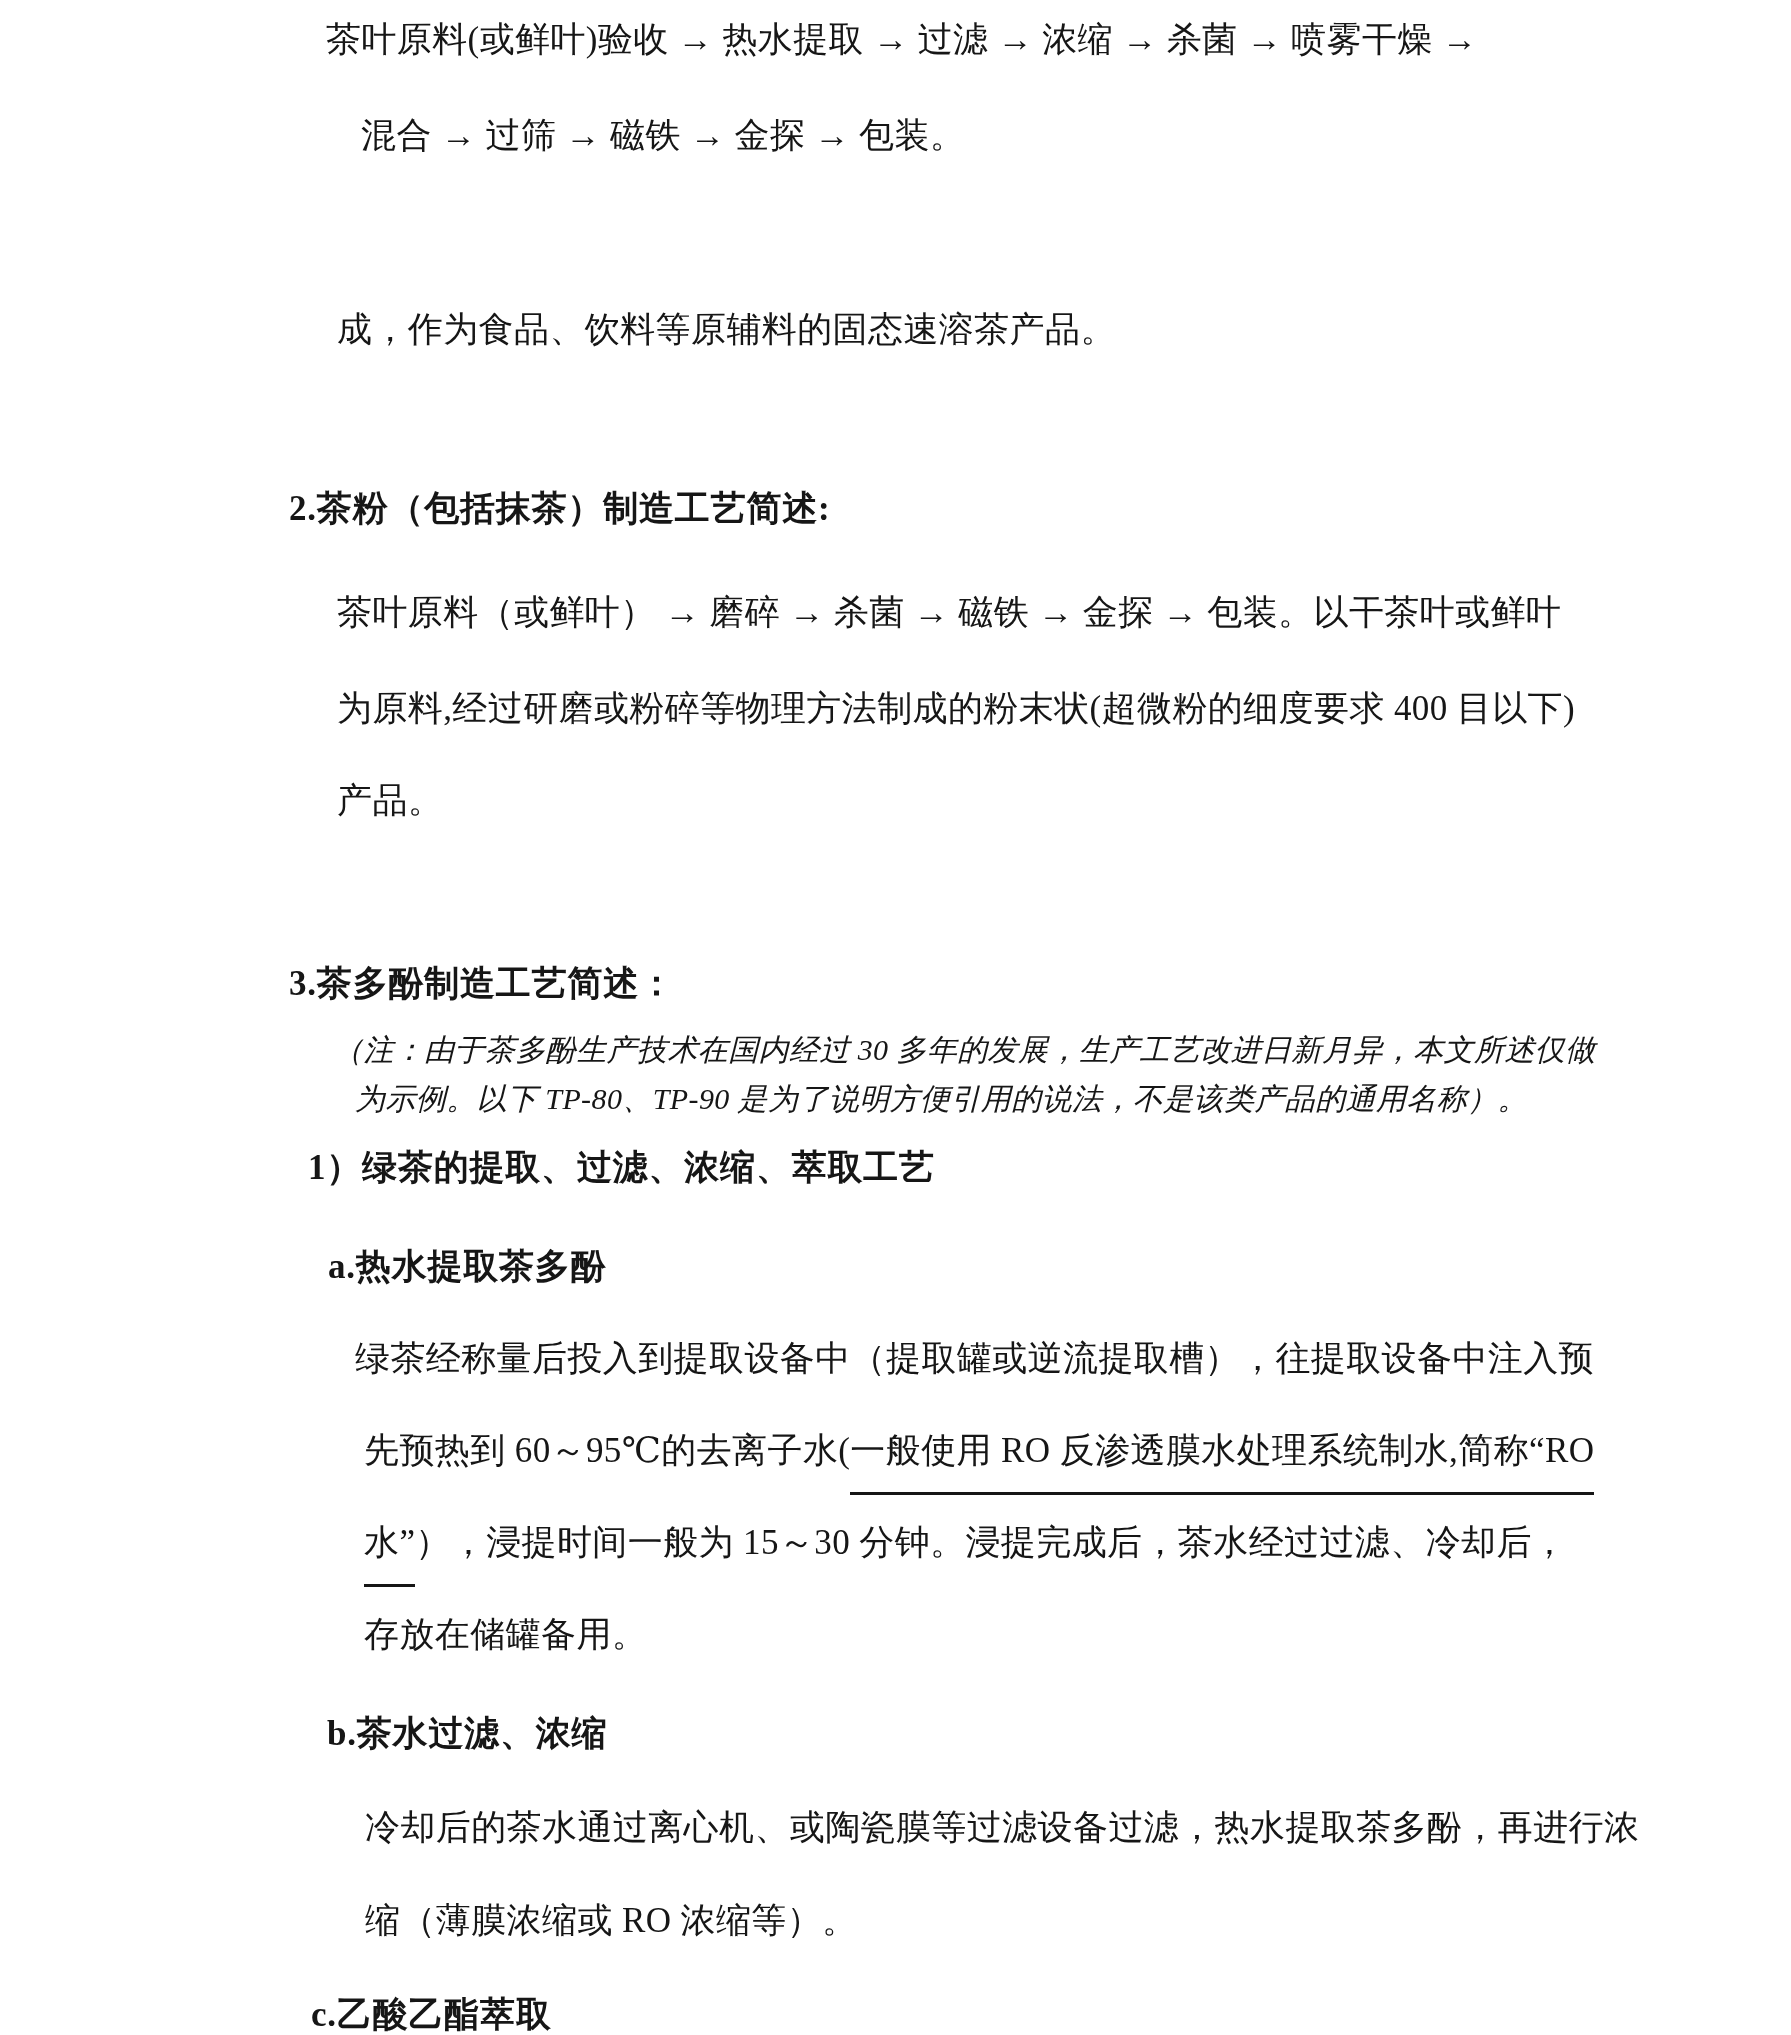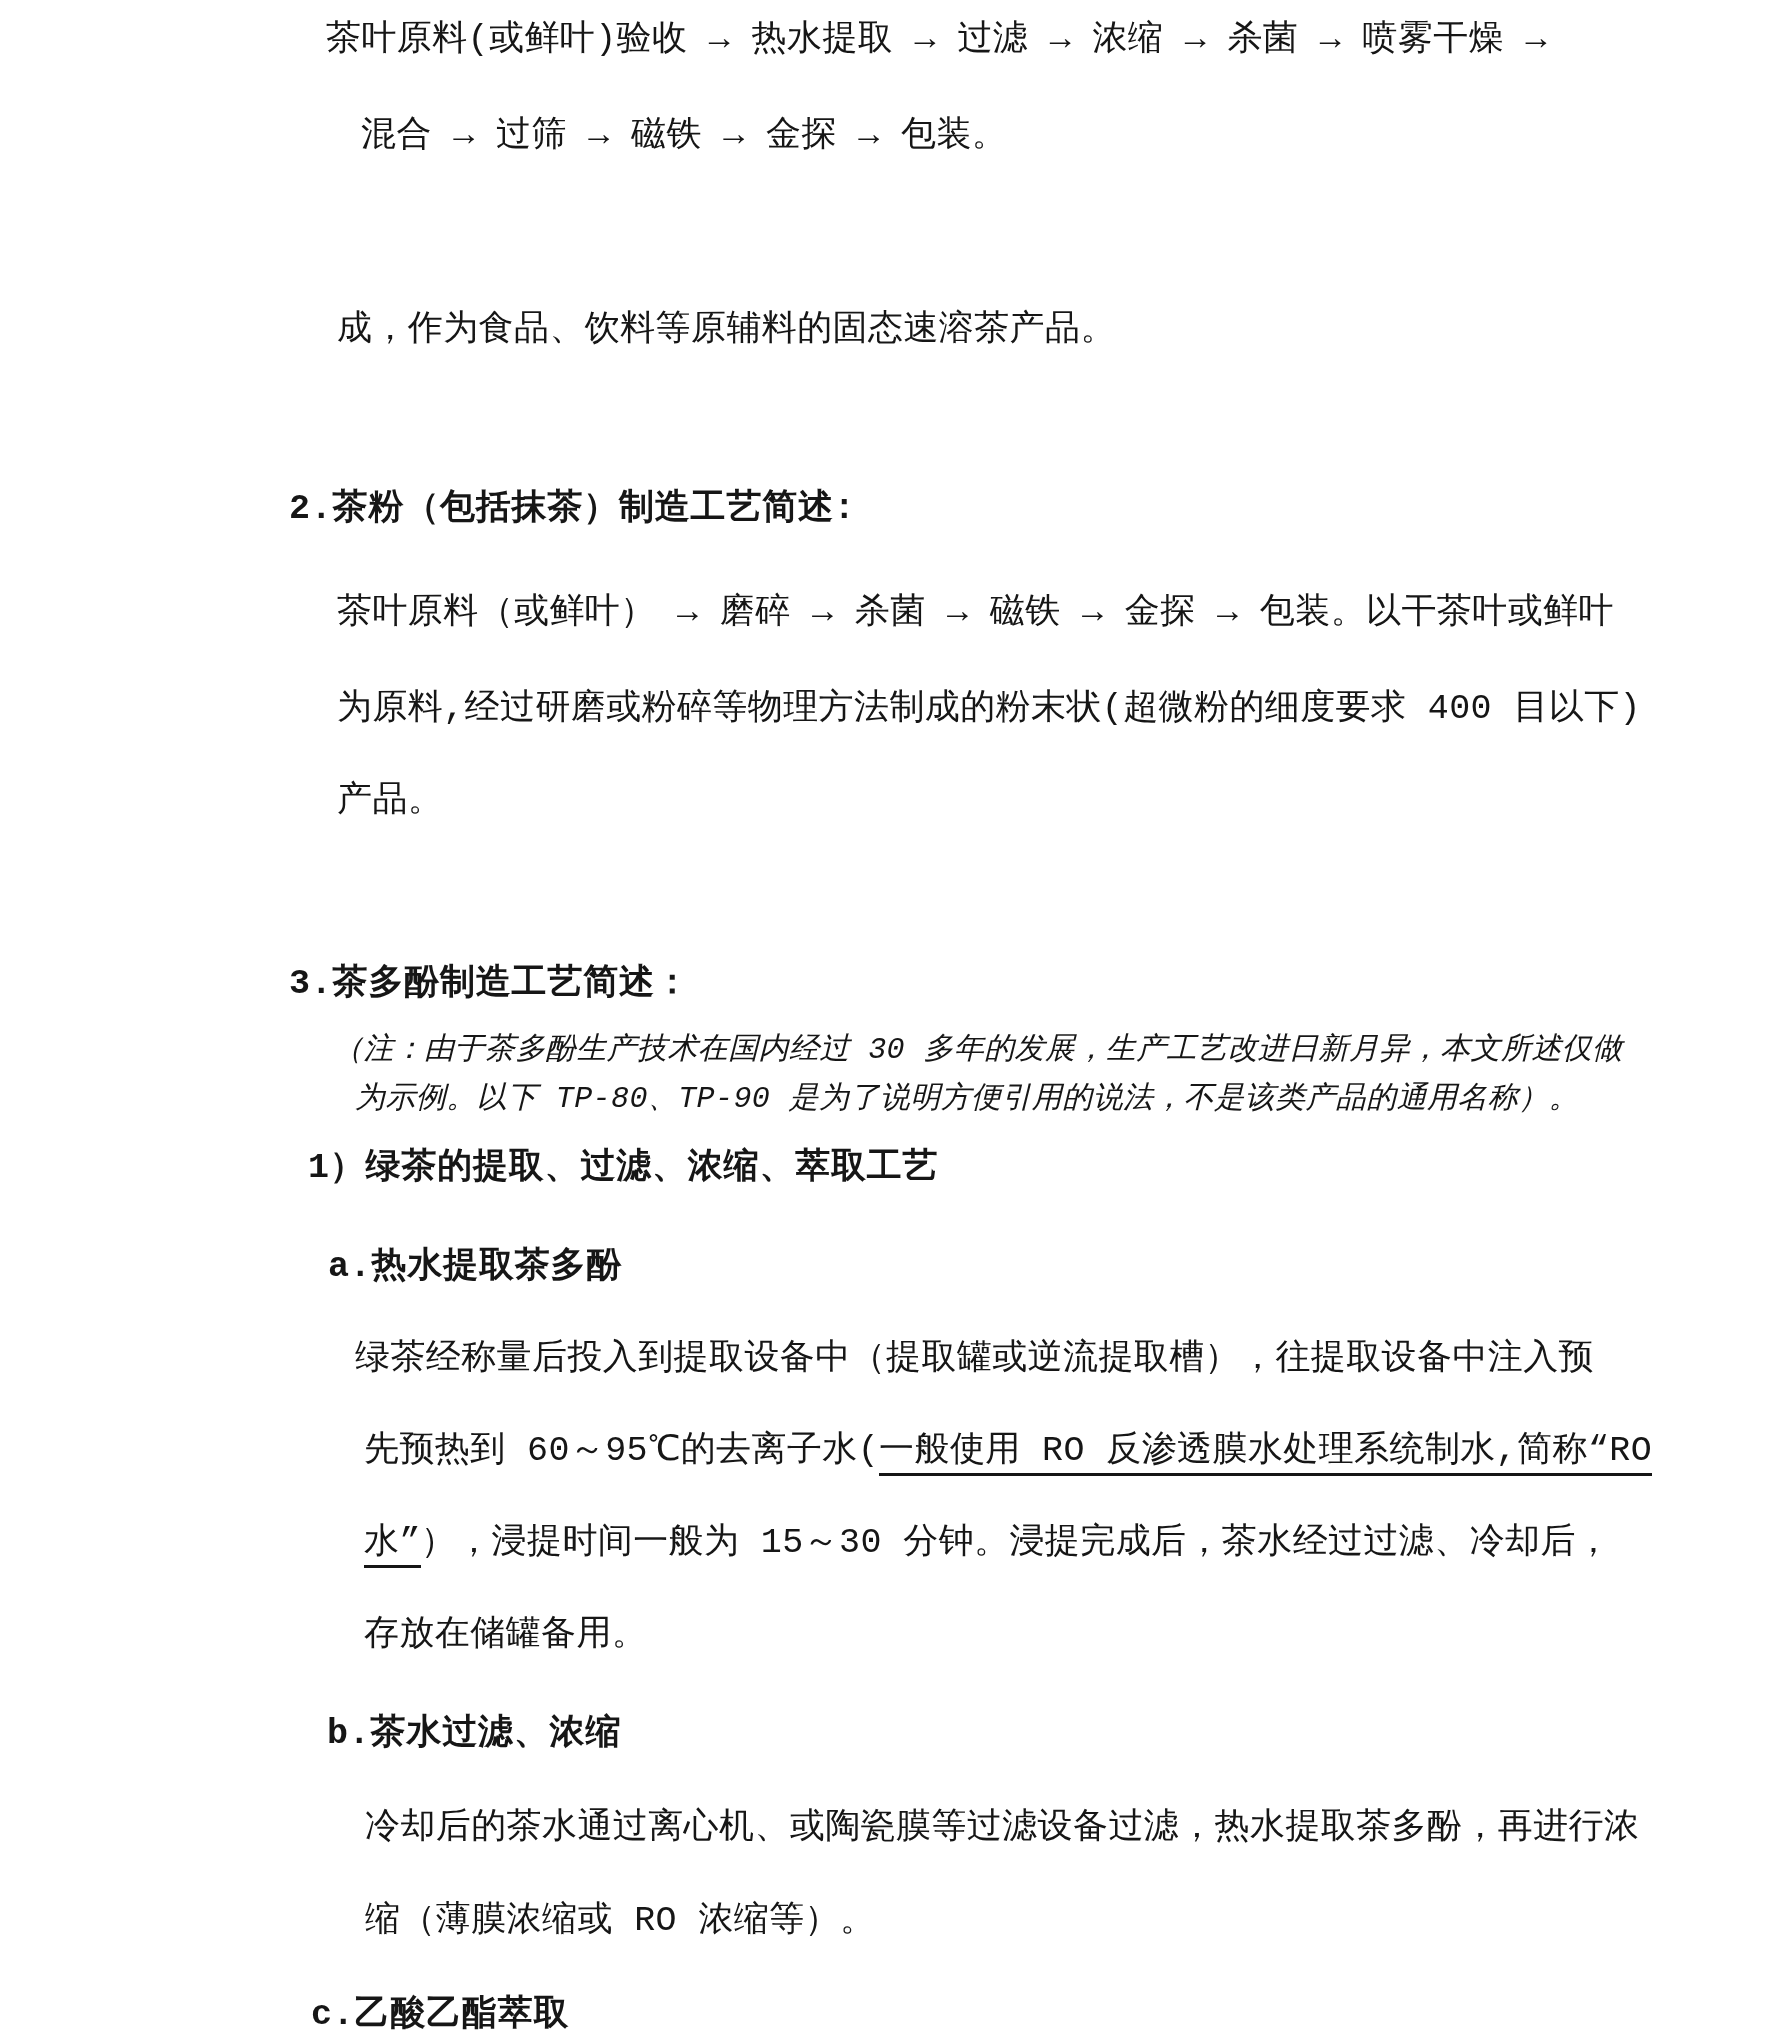--- a/index.html
+++ b/index.html
@@ -4,32 +4,32 @@
 <style>
   html, body { margin: 0; padding: 0; }
   body {
     width: 1792px;
     height: 2035px;
     background: #ffffff;
     position: relative;
     color: #161616;
     font-family: "Liberation Serif", "DejaVu Serif", serif;
   }
-  .page { position: absolute; inset: 0; font-family: Liberation Mono, monospace; }
+  .page { position: absolute; inset: 0; }
   .line {
     position: absolute;
     white-space: nowrap;
     font-size: 35px;
     line-height: 1.15;
     letter-spacing: 0.4px;
   }
   .heading  { font-weight: bold; font-size: 35px; letter-spacing: 0.8px; }
   .subheading { font-weight: bold; font-size: 35px; letter-spacing: 0.8px; }
   .note { font-style: italic; font-size: 30px; letter-spacing: 0.4px; }
-  .u { border-bottom: 3.1px solid #161616; padding-bottom: 2px; }
+  .u { border-bottom: 3.1px solid #161616; padding-bottom: 22px; }
 </style>
 </head>
 <body>
 
 <div class="page">
 
   <div class="line" style="top:19.6px;left:326px">茶叶原料(或鲜叶)验收 → 热水提取 → 过滤 → 浓缩 → 杀菌 → 喷雾干燥 →</div>
   <div class="line" style="top:116px;left:361px">混合 → 过筛 → 磁铁 → 金探 → 包装。</div>
   <div class="line" style="top:310px;left:337px">成，作为食品、饮料等原辅料的固态速溶茶产品。</div>
 

